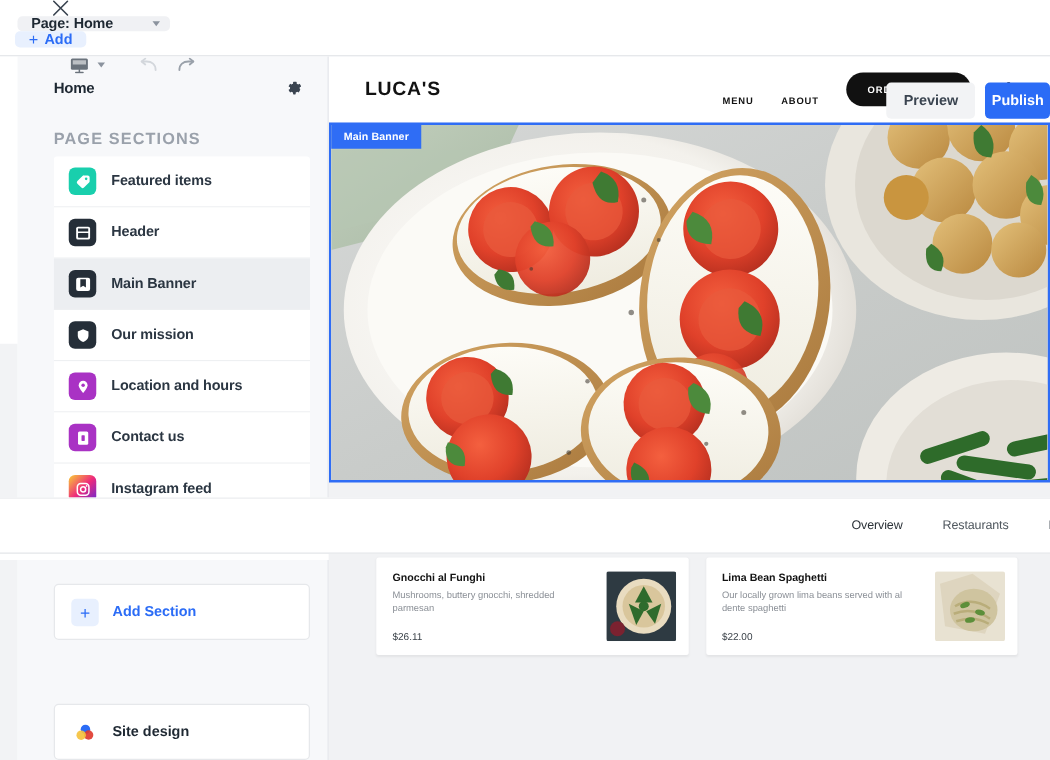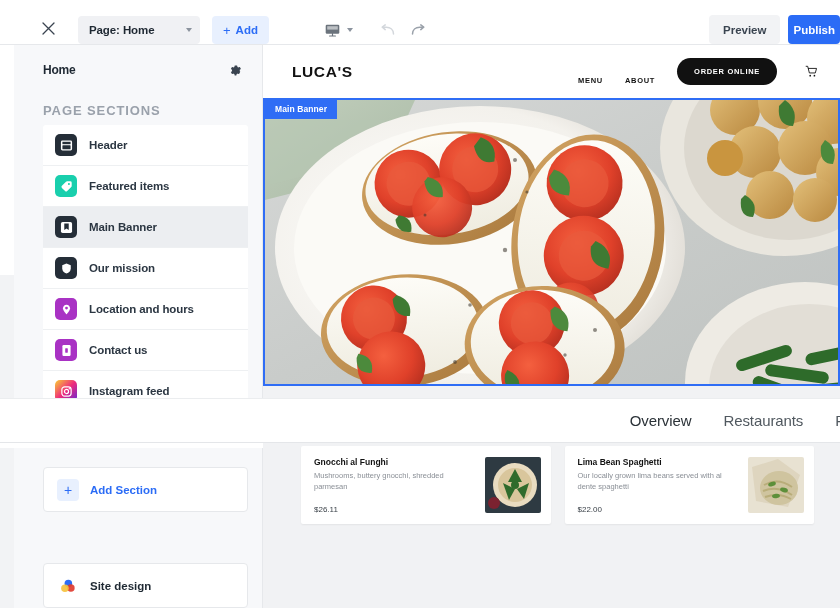--- a/index.html
+++ b/index.html
@@ -9,21 +9,21 @@
     font-family: "Liberation Sans", sans-serif;
     background: #ffffff;
     -webkit-font-smoothing: antialiased;
   }
   #app { position: relative; width: 840px; height: 608px; background: #f7f8fa; }
 
   
   .toolbar {
     position: absolute; top: 0; left: 0; width: 840px; height: 45px;
     background: #ffffff; border-bottom: 1px solid #e6e8eb;
-    display: flex; align-items: flex-end; z-index: 40;
+    display: flex; align-items: flex-start; z-index: 40; flex-direction: column;
   }
   .tb-close {
     width: 32px; height: 32px; margin-left: 32px;
     display: flex; align-items: center; justify-content: center;
     color: #3a4450; font-size: 15px; border-radius: 4px; cursor: pointer;
   }
   .page-select {
     margin-left: 14px; height: 28px; min-width: 122px;
     background: #f0f1f4; border-radius: 4px;
     display: flex; align-items: center; padding: 0 8px 0 11px;
@@ -139,21 +139,21 @@
   .mc-img { width: 56px; height: 56px; flex: 0 0 56px; border-radius: 2px; overflow: hidden; }
 
   
   .overlay-band {
     position: absolute; left: 0; top: 398px; width: 840px; height: 45px;
     background: #ffffff; z-index: 60;
     border-top: 1px solid #ebedef; border-bottom: 1px solid #e4e6e9;
     display: flex; align-items: center; justify-content: flex-end;
     padding-right: 0; gap: 32px;
   }
-  .ov-link { font-size: 15px; color: #50585f; cursor: pointer; letter-spacing: -0.1px; text-align: center; }
+  .ov-link { font-size: 10px; color: #50585f; cursor: pointer; letter-spacing: -0.1px; text-align: center; }
   .ov-link.active { color: #2b3238; }
   .ov-link.clip { margin-right: -6px; }
   .band-fill-bottom {
     position: absolute; left: 0; top: 443px; width: 263px; height: 5px;
     background: #ffffff; z-index: 59;
   }
   .left-strip {
     position: absolute; left: 0; top: 45px; width: 14px; height: 563px;
     background: #ffffff; z-index: 21;
   }
@@ -228,38 +228,38 @@
           <path fill="#3a4450" d="M14.3 9.4l-1.1-.6c.05-.26.08-.53.08-.8s-.03-.54-.08-.8l1.1-.6a.6.6 0 00.24-.78l-1-1.73a.6.6 0 00-.77-.25l-1.1.56a5 5 0 00-1.38-.8V2.4a.6.6 0 00-.6-.6H7.3a.6.6 0 00-.6.6v1.2c-.5.18-.96.45-1.37.8l-1.1-.56a.6.6 0 00-.78.25l-1 1.73a.6.6 0 00.24.78l1.1.6c-.05.26-.08.53-.08.8s.03.54.08.8l-1.1.6a.6.6 0 00-.24.78l1 1.73a.6.6 0 00.78.25l1.1-.56c.4.35.87.62 1.37.8v1.2c0 .33.27.6.6.6h1.4a.6.6 0 00.6-.6v-1.2c.5-.18.97-.45 1.38-.8l1.1.56a.6.6 0 00.77-.25l1-1.73a.6.6 0 00-.24-.78z"></path>
         </svg>
       </div>
     </div>
 
     <div class="sb-subhead">PAGE SECTIONS</div>
 
     <div class="sec-list">
 
       <div class="sec-item">
+        <span class="sec-ico ico-teal">
+          <svg width="13" height="13" viewBox="0 0 14 14">
+              <path d="M7.6 1.4H11a1.6 1.6 0 011.6 1.6v3.4a1.6 1.6 0 01-.47 1.13l-4.4 4.4a1.6 1.6 0 01-2.26 0L2.06 8.53a1.6 1.6 0 010-2.26l4.4-4.4A1.6 1.6 0 017.6 1.4z" fill="#ffffff"></path>
+              <circle cx="9.6" cy="4.4" r="1.1" fill="#19cfad"></circle>
+            </svg>
+        </span>
+        <span class="sec-label">Featured items</span>
+      </div>
+
+      <div class="sec-item">
         <span class="sec-ico ico-dark">
           <svg width="13" height="13" viewBox="0 0 14 14">
               <rect x="1" y="1.5" width="12" height="11" rx="1.6" fill="#ffffff"></rect>
               <rect x="2.6" y="3" width="8.8" height="2.6" fill="#252e38"></rect>
               <rect x="2.6" y="6.8" width="8.8" height="4.2" rx="0.6" fill="#252e38"></rect>
             </svg>
         </span>
         <span class="sec-label">Header</span>
-      </div>
-
-      <div class="sec-item">
-        <span class="sec-ico ico-teal">
-          <svg width="13" height="13" viewBox="0 0 14 14">
-              <path d="M7.6 1.4H11a1.6 1.6 0 011.6 1.6v3.4a1.6 1.6 0 01-.47 1.13l-4.4 4.4a1.6 1.6 0 01-2.26 0L2.06 8.53a1.6 1.6 0 010-2.26l4.4-4.4A1.6 1.6 0 017.6 1.4z" fill="#ffffff"></path>
-              <circle cx="9.6" cy="4.4" r="1.1" fill="#19cfad"></circle>
-            </svg>
-        </span>
-        <span class="sec-label">Featured items</span>
       </div>
 
       <div class="sec-item selected">
         <span class="sec-ico ico-dark">
           <svg width="13" height="13" viewBox="0 0 14 14">
               <rect x="1" y="1.2" width="12" height="11.6" rx="1.8" fill="#ffffff"></rect>
               <path d="M4.6 2.6h4.8v7.1L7 8.1 4.6 9.7z" fill="#252e38"></path>
             </svg>
         </span>
         <span class="sec-label">Main Banner</span>

